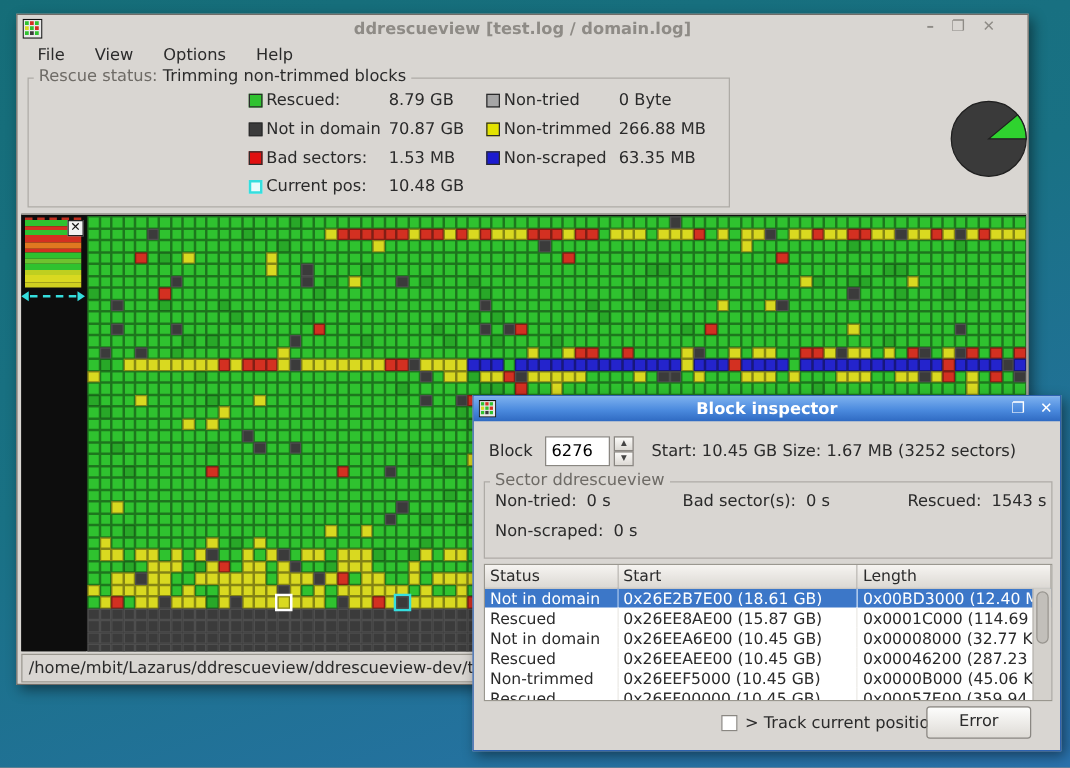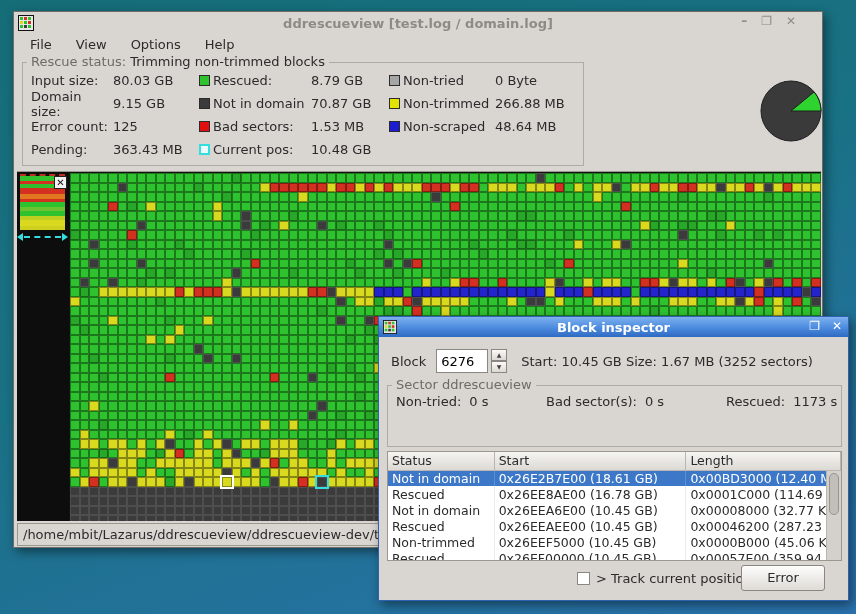--- a/index.html
+++ b/index.html
@@ -138,38 +138,20 @@
       <div class="menu-item">View</div>
       <div class="menu-item">Options</div>
       <div class="menu-item">Help</div>
     </div>
 
   <div class="groupbox" id="rescue-group">
     <div id="rescue-caption">
       <span class="lbl">Rescue status:</span>
       <span>Trimming non-trimmed blocks</span>
     </div>
-    <div class="stats-col" id="stats-col1">
-        <div class="stat-row">
-          <span class="stat-label">Input size:</span>
-          <span>80.03 GB</span>
-        </div>
-        <div class="stat-row">
-          <span class="stat-label">Domain size:</span>
-          <span>9.15 GB</span>
-        </div>
-        <div class="stat-row">
-          <span class="stat-label">Error count:</span>
-          <span>125</span>
-        </div>
-        <div class="stat-row">
-          <span class="stat-label">Pending:</span>
-          <span>363.43 MB</span>
-        </div>
-      </div>
     <div class="stats-col" id="stats-col2">
         <div class="stat-row">
           <span class="swatch" style="background: rgb(47, 194, 47);"></span>
           <span class="stat-label">Rescued:</span>
           <span>8.79 GB</span>
         </div>
         <div class="stat-row">
           <span class="swatch" style="background: rgb(59, 59, 59);"></span>
           <span class="stat-label">Not in domain</span>
           <span>70.87 GB</span>
@@ -192,21 +174,21 @@
           <span>0 Byte</span>
         </div>
         <div class="stat-row">
           <span class="swatch" style="background: rgb(227, 227, 0);"></span>
           <span class="stat-label">Non-trimmed</span>
           <span>266.88 MB</span>
         </div>
         <div class="stat-row">
           <span class="swatch" style="background: rgb(27, 27, 208);"></span>
           <span class="stat-label">Non-scraped</span>
-          <span>48.64 MB</span>
+          <span>63.35 MB</span>
         </div>
       </div>
   </div>
 
   <div id="pie-wrap">
     <svg id="pie-svg" width="66" height="66" viewBox="0 0 66 66">
         <circle cx="33" cy="33" r="30" fill="#3a3a3a" stroke="#1f1f1f"></circle>
         <path d="M33 33 L63 33 A30 30 0 0 0 56.12 13.88 Z" fill="#2fd32f" stroke="#1f1f1f"></path>
       </svg>
   </div>
@@ -3196,21 +3178,22 @@
       <div>▼</div>
     </div>
     <span id="start-size">Start: 10.45 GB  Size: 1.67 MB (3252 sectors)</span>
   </div>
 
   <div class="groupbox" id="dist-group">
     <div id="dist-caption">Sector ddrescueview</div>
     <div id="dist-grid">
         <div class="dist-item"><span>Non-tried:</span><span class="dv">0 s</span></div>
         <div class="dist-item"><span>Bad sector(s):</span><span class="dv">0 s</span></div>
-        <div class="dist-item"><span>Rescued:</span><span class="dv">1173 s</span></div>
+        <div class="dist-item"><span>Rescued:</span><span class="dv">1543 s</span></div>
+        <div class="dist-item"><span>Non-scraped:</span><span class="dv">0 s</span></div>
       </div>
   </div>
 
   <div id="inspector-table">
     <table class="tbl">
       <colgroup>
           <col class="col-status">
           <col class="col-start">
           <col class="col-length">
         </colgroup>
@@ -3222,21 +3205,21 @@
           </tr>
         </thead>
       <tbody>
           <tr class="selected">
             <td>Not in domain</td>
             <td>0x26E2B7E00 (18.61 GB)</td>
             <td>0x00BD3000 (12.40 MB)</td>
           </tr>
           <tr>
             <td>Rescued</td>
-            <td>0x26EE8AE00 (16.78 GB)</td>
+            <td>0x26EE8AE00 (15.87 GB)</td>
             <td>0x0001C000 (114.69 KB)</td>
           </tr>
           <tr>
             <td>Not in domain</td>
             <td>0x26EEA6E00 (10.45 GB)</td>
             <td>0x00008000 (32.77 KB)</td>
           </tr>
           <tr>
             <td>Rescued</td>
             <td>0x26EEAEE00 (10.45 GB)</td>

